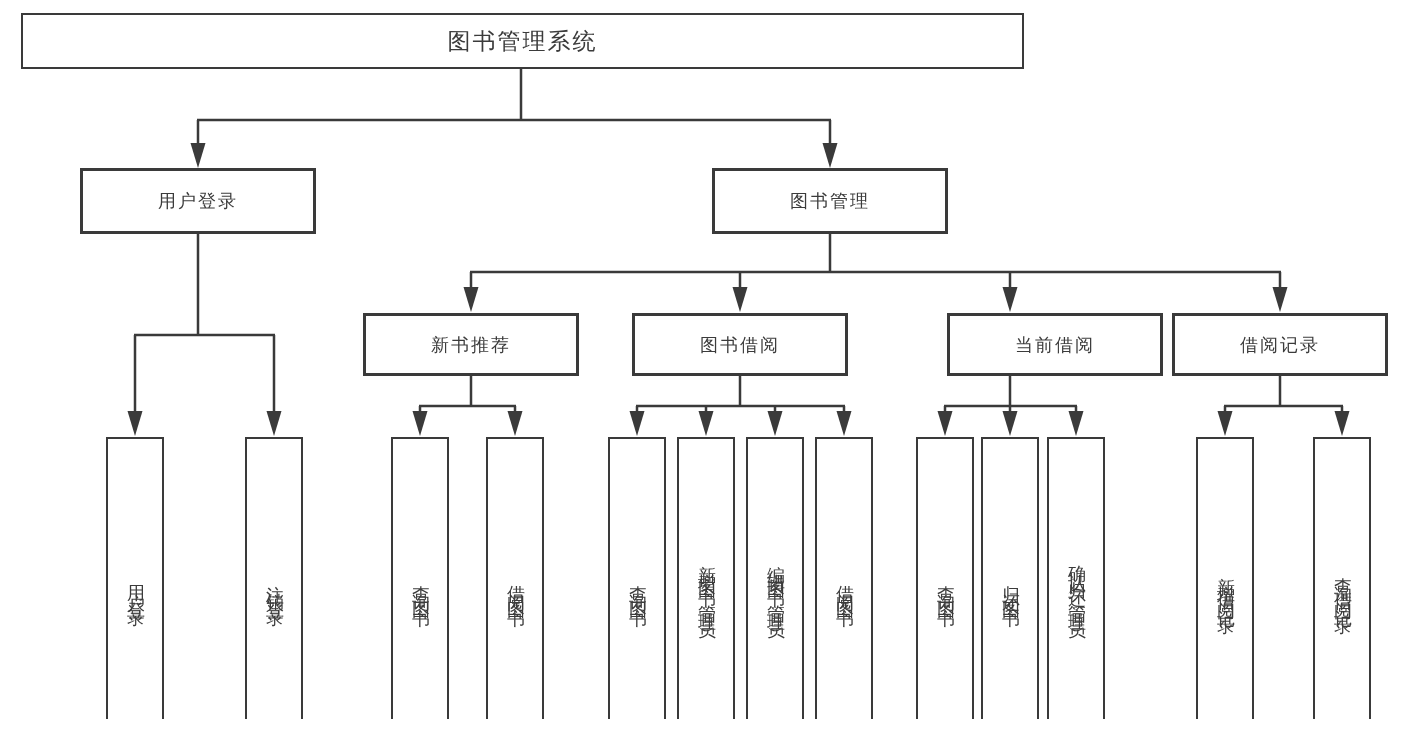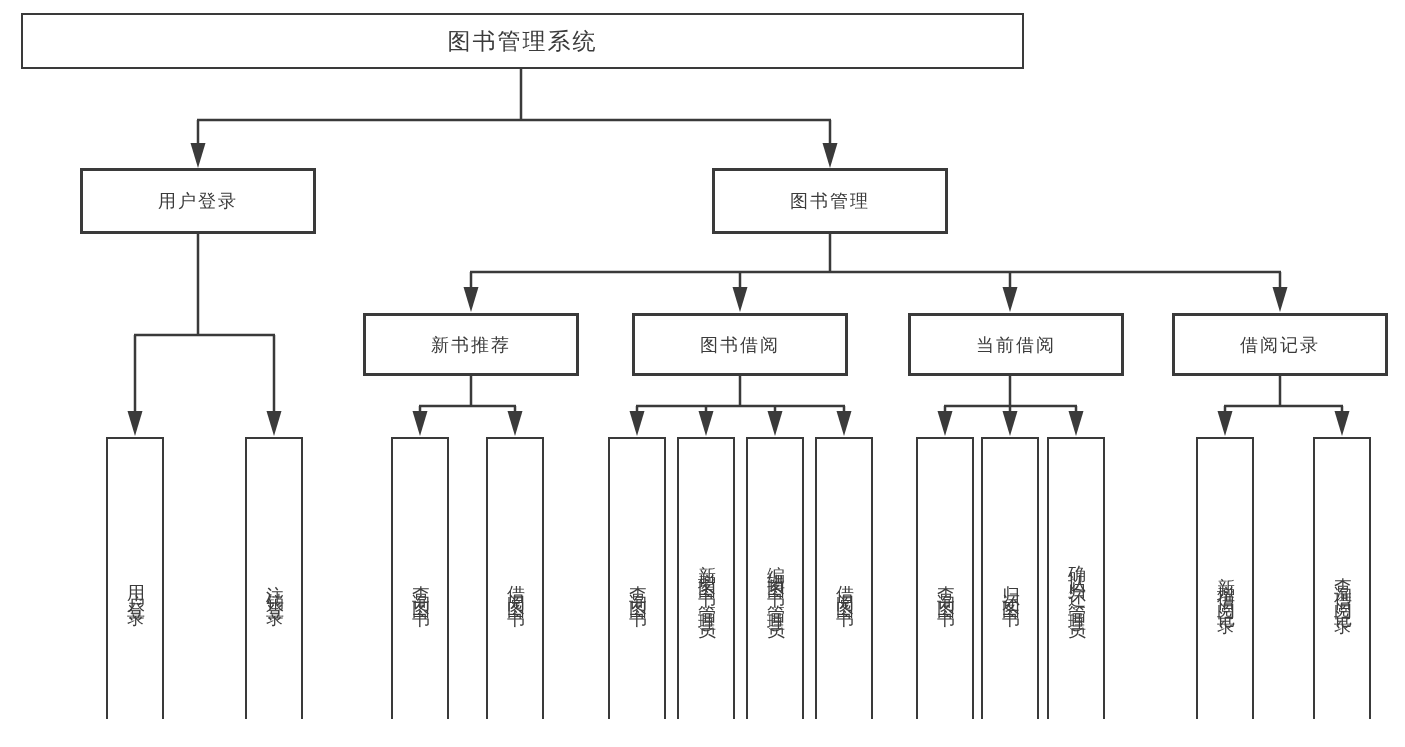--- a/index.html
+++ b/index.html
@@ -111,21 +111,21 @@
   <div class="node" style="left:712px; top:168px; width:236px; height:66px;">
     <span>图书管理</span>
   </div>
 
   <div class="node" style="left:363px; top:313px; width:216px; height:63px;">
     <span>新书推荐</span>
   </div>
   <div class="node" style="left:632px; top:313px; width:216px; height:63px;">
     <span>图书借阅</span>
   </div>
-  <div class="node" style="left:908px; top:313px; width:216px; height:63px;text-align:right;">
+  <div class="node" style="left:947px; top:313px; width:216px; height:63px;text-align:right;">
     <span>当前借阅</span>
   </div>
   <div class="node" style="left:1172px; top:313px; width:216px; height:63px;">
     <span>借阅记录</span>
   </div>
 
   <div class="node leaf" style="left:106px; top:437px; width:58px; height:300px;">
     <span>用户登录</span>
   </div>
   <div class="node leaf" style="left:245px; top:437px; width:58px; height:300px;">

